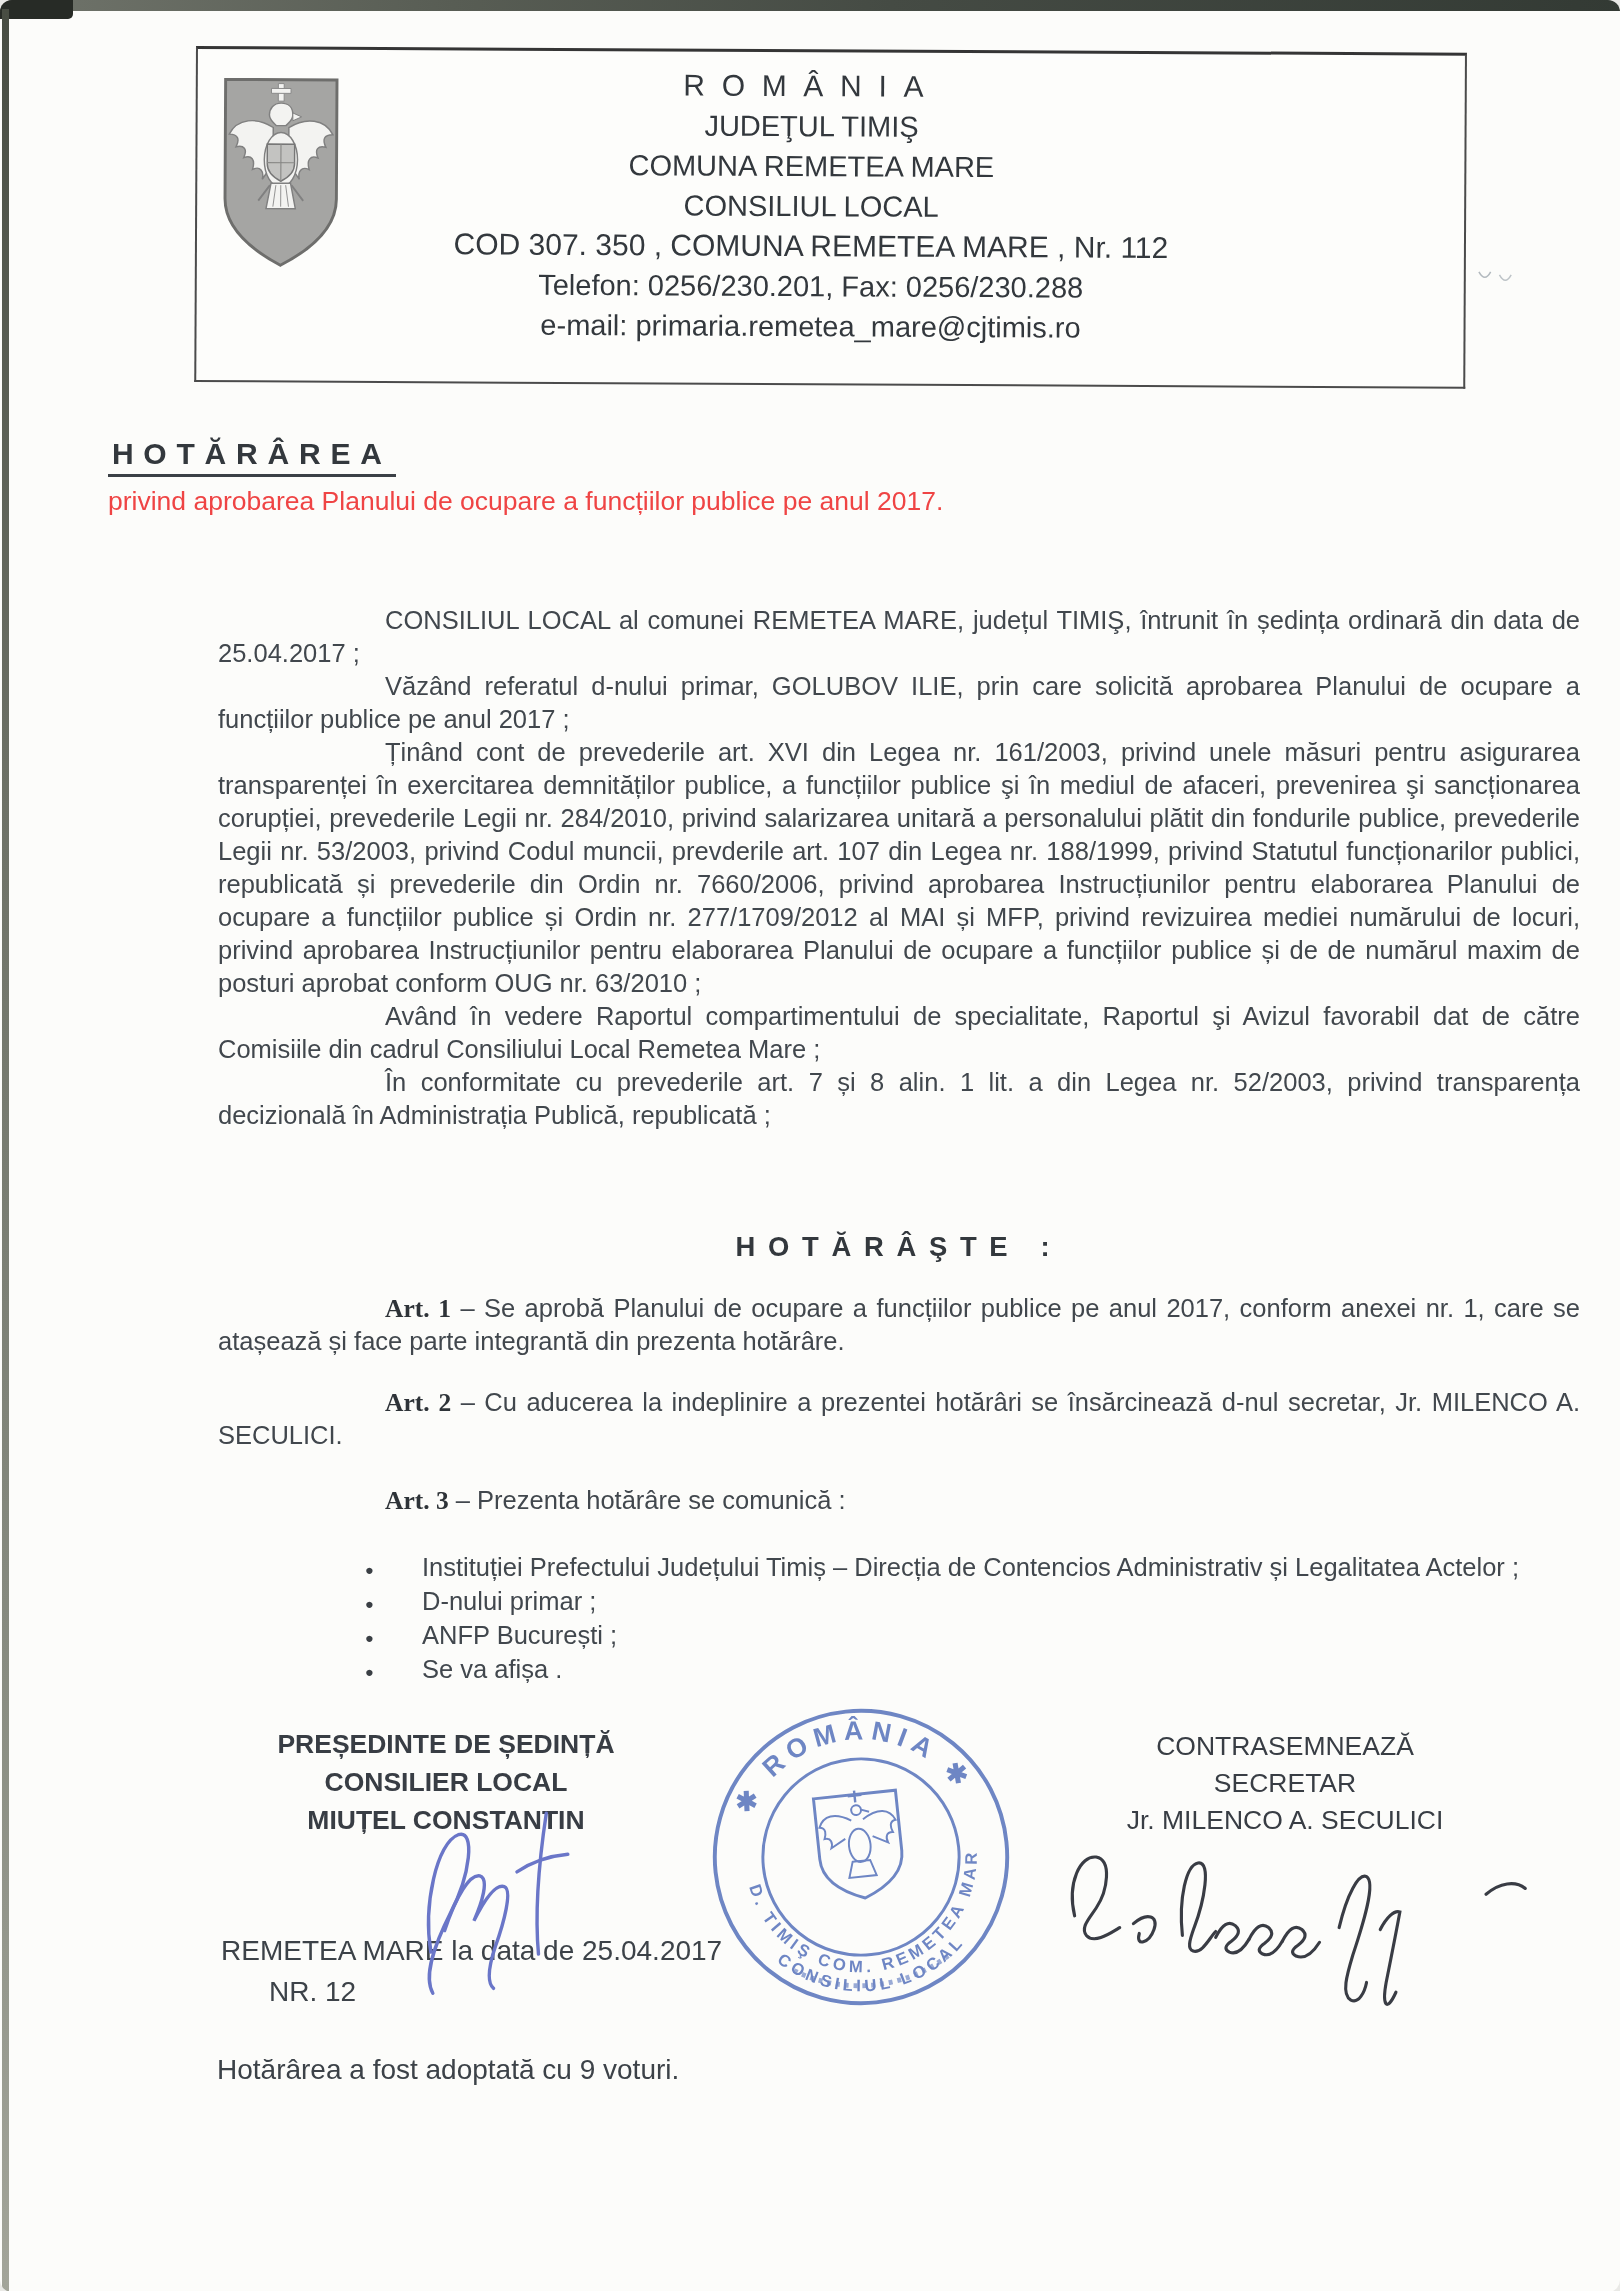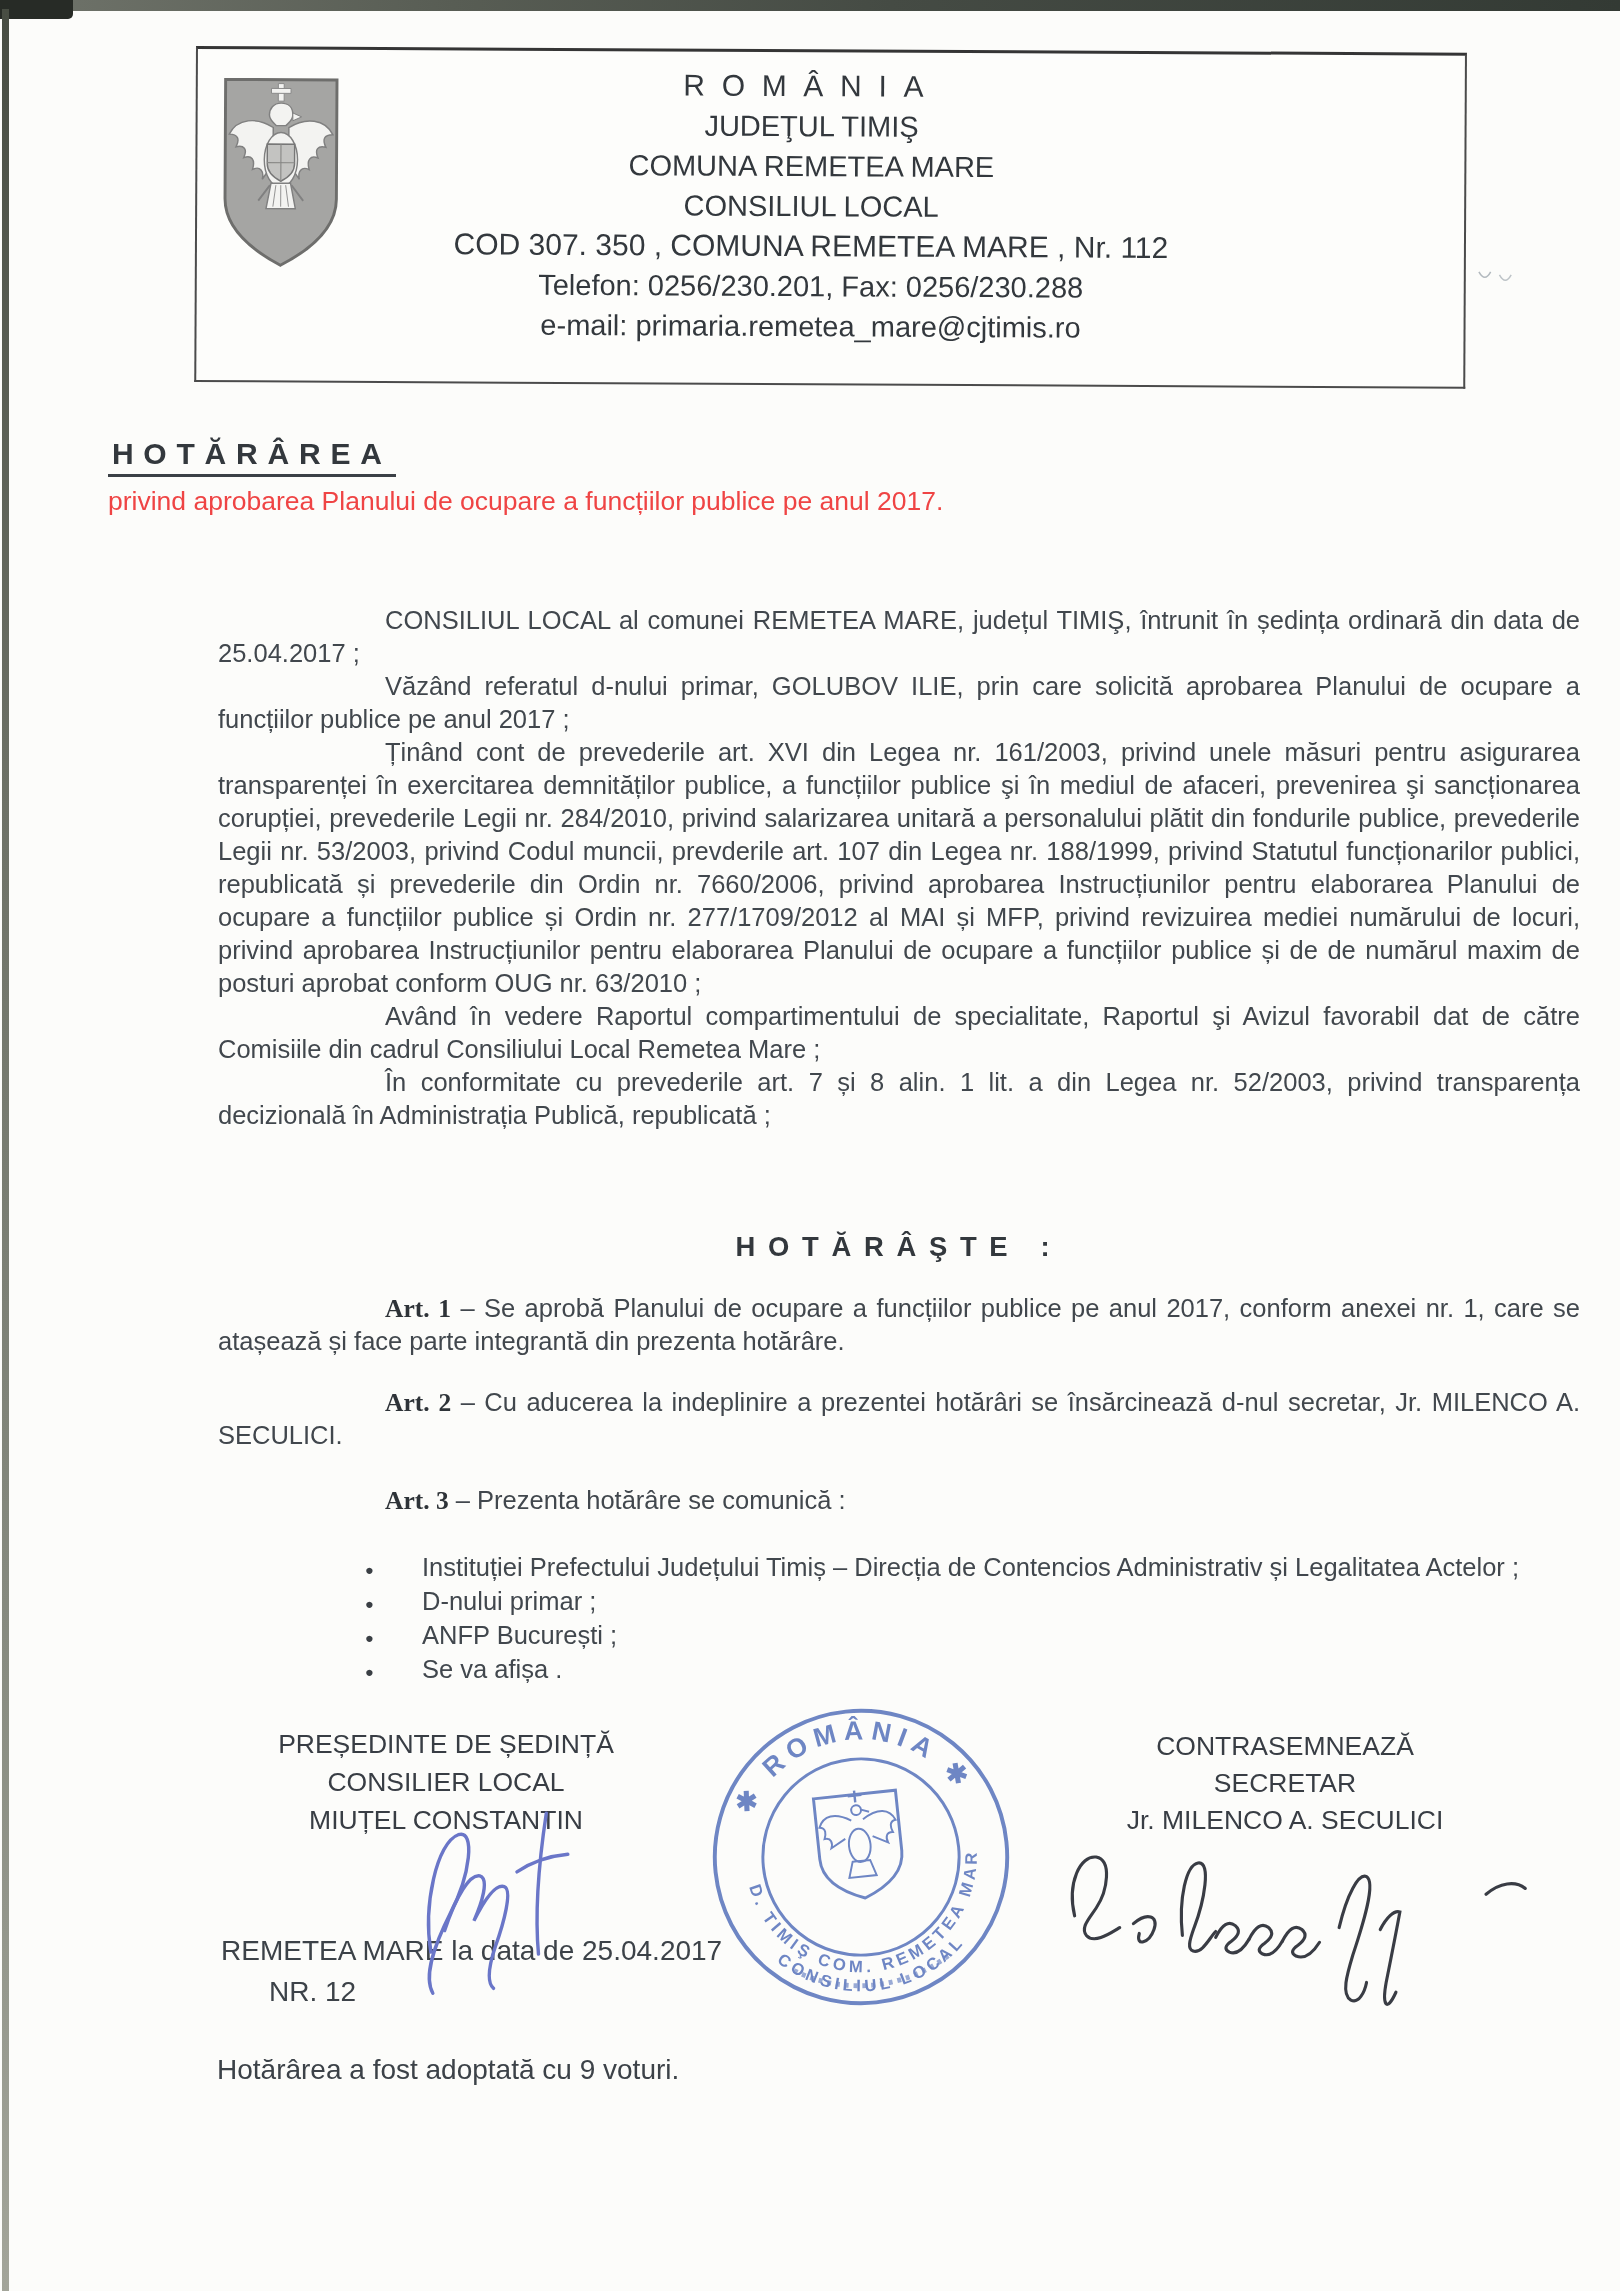--- a/index.html
+++ b/index.html
@@ -6,20 +6,21 @@
   body {
     width:1620px; height:2292px;
     background:#e9e9e6;
     font-family:"Liberation Sans", sans-serif;
     overflow:hidden;
   }
   #page {
     position:relative; width:1620px; height:2292px;
     background:#fcfcfa; overflow:hidden;
     color:#41474d;
+    border-radius:12px;
   }
   
   .scan-top { position:absolute; top:0; left:0; width:100%; height:10.8px;
     background:linear-gradient(90deg,#70746b 0%,#585d54 28%,#454b44 55%,#333a34 100%); }
   .scan-corner { position:absolute; top:0; left:0; width:73px; height:18.6px; background:#272b26; border-radius:0 0 4.9px 0; }
   .scan-left { position:absolute; top:8.8px; left:2px; width:6.9px; height:2283px;
     background:linear-gradient(180deg,#484d43 0%,#6e7267 35%,#868a7f 70%,#a3a59a 100%); }
   .pencil-mark { position:absolute; left:1476px; top:267px; opacity:.75; }
 
   
@@ -52,21 +53,21 @@
   .article { margin:0; text-indent:167px; }
   .article b { color:#2e3338;font-family:Liberation Serif, serif; }
   .art1 { top:1292px; } .art2 { top:1386px; } .art3 { top:1484px; }
   .distribution { position:absolute; left:218px; top:1551px; width:1362px;
     list-style:none; margin:0; padding:0 0 0 204px; font-size:25.5px; line-height:33px; }
   .distribution li { position:relative; margin:0 0 1px 0; }
   .distribution li::before { content:"●"; position:absolute; left:-57px; top:2.9px; font-size:14.7px; color:#3a3f44; }
 
   
   .sig-left  { position:absolute; left:250px; top:1725px; width:392px; text-align:center;
-    font-size:26.5px; line-height:38px; color:#383d44; }
+    font-size:26.5px; line-height:38px; color:#383d44;font-weight:bold; }
   .sig-right { position:absolute; left:1062px; top:1728px; width:446px; text-align:center;
     font-size:26.5px; line-height:37px; color:#383d44; }
   .sig-blue  { position:absolute; left:380px; top:1778px; z-index:4; }
   .sig-dark  { position:absolute; left:1057px; top:1800px; z-index:4; }
 
   
   .stamp { position:absolute; left:704px; top:1700px; z-index:3; opacity:.88; transform:rotate(-6deg); }
   .stamp text { font-family:"Liberation Sans", sans-serif; font-weight:bold; fill:#5b76bd; }
   .st-top { font-size:27px; letter-spacing:7px; }
   .st-ring { font-size:17px; letter-spacing:4px; }

